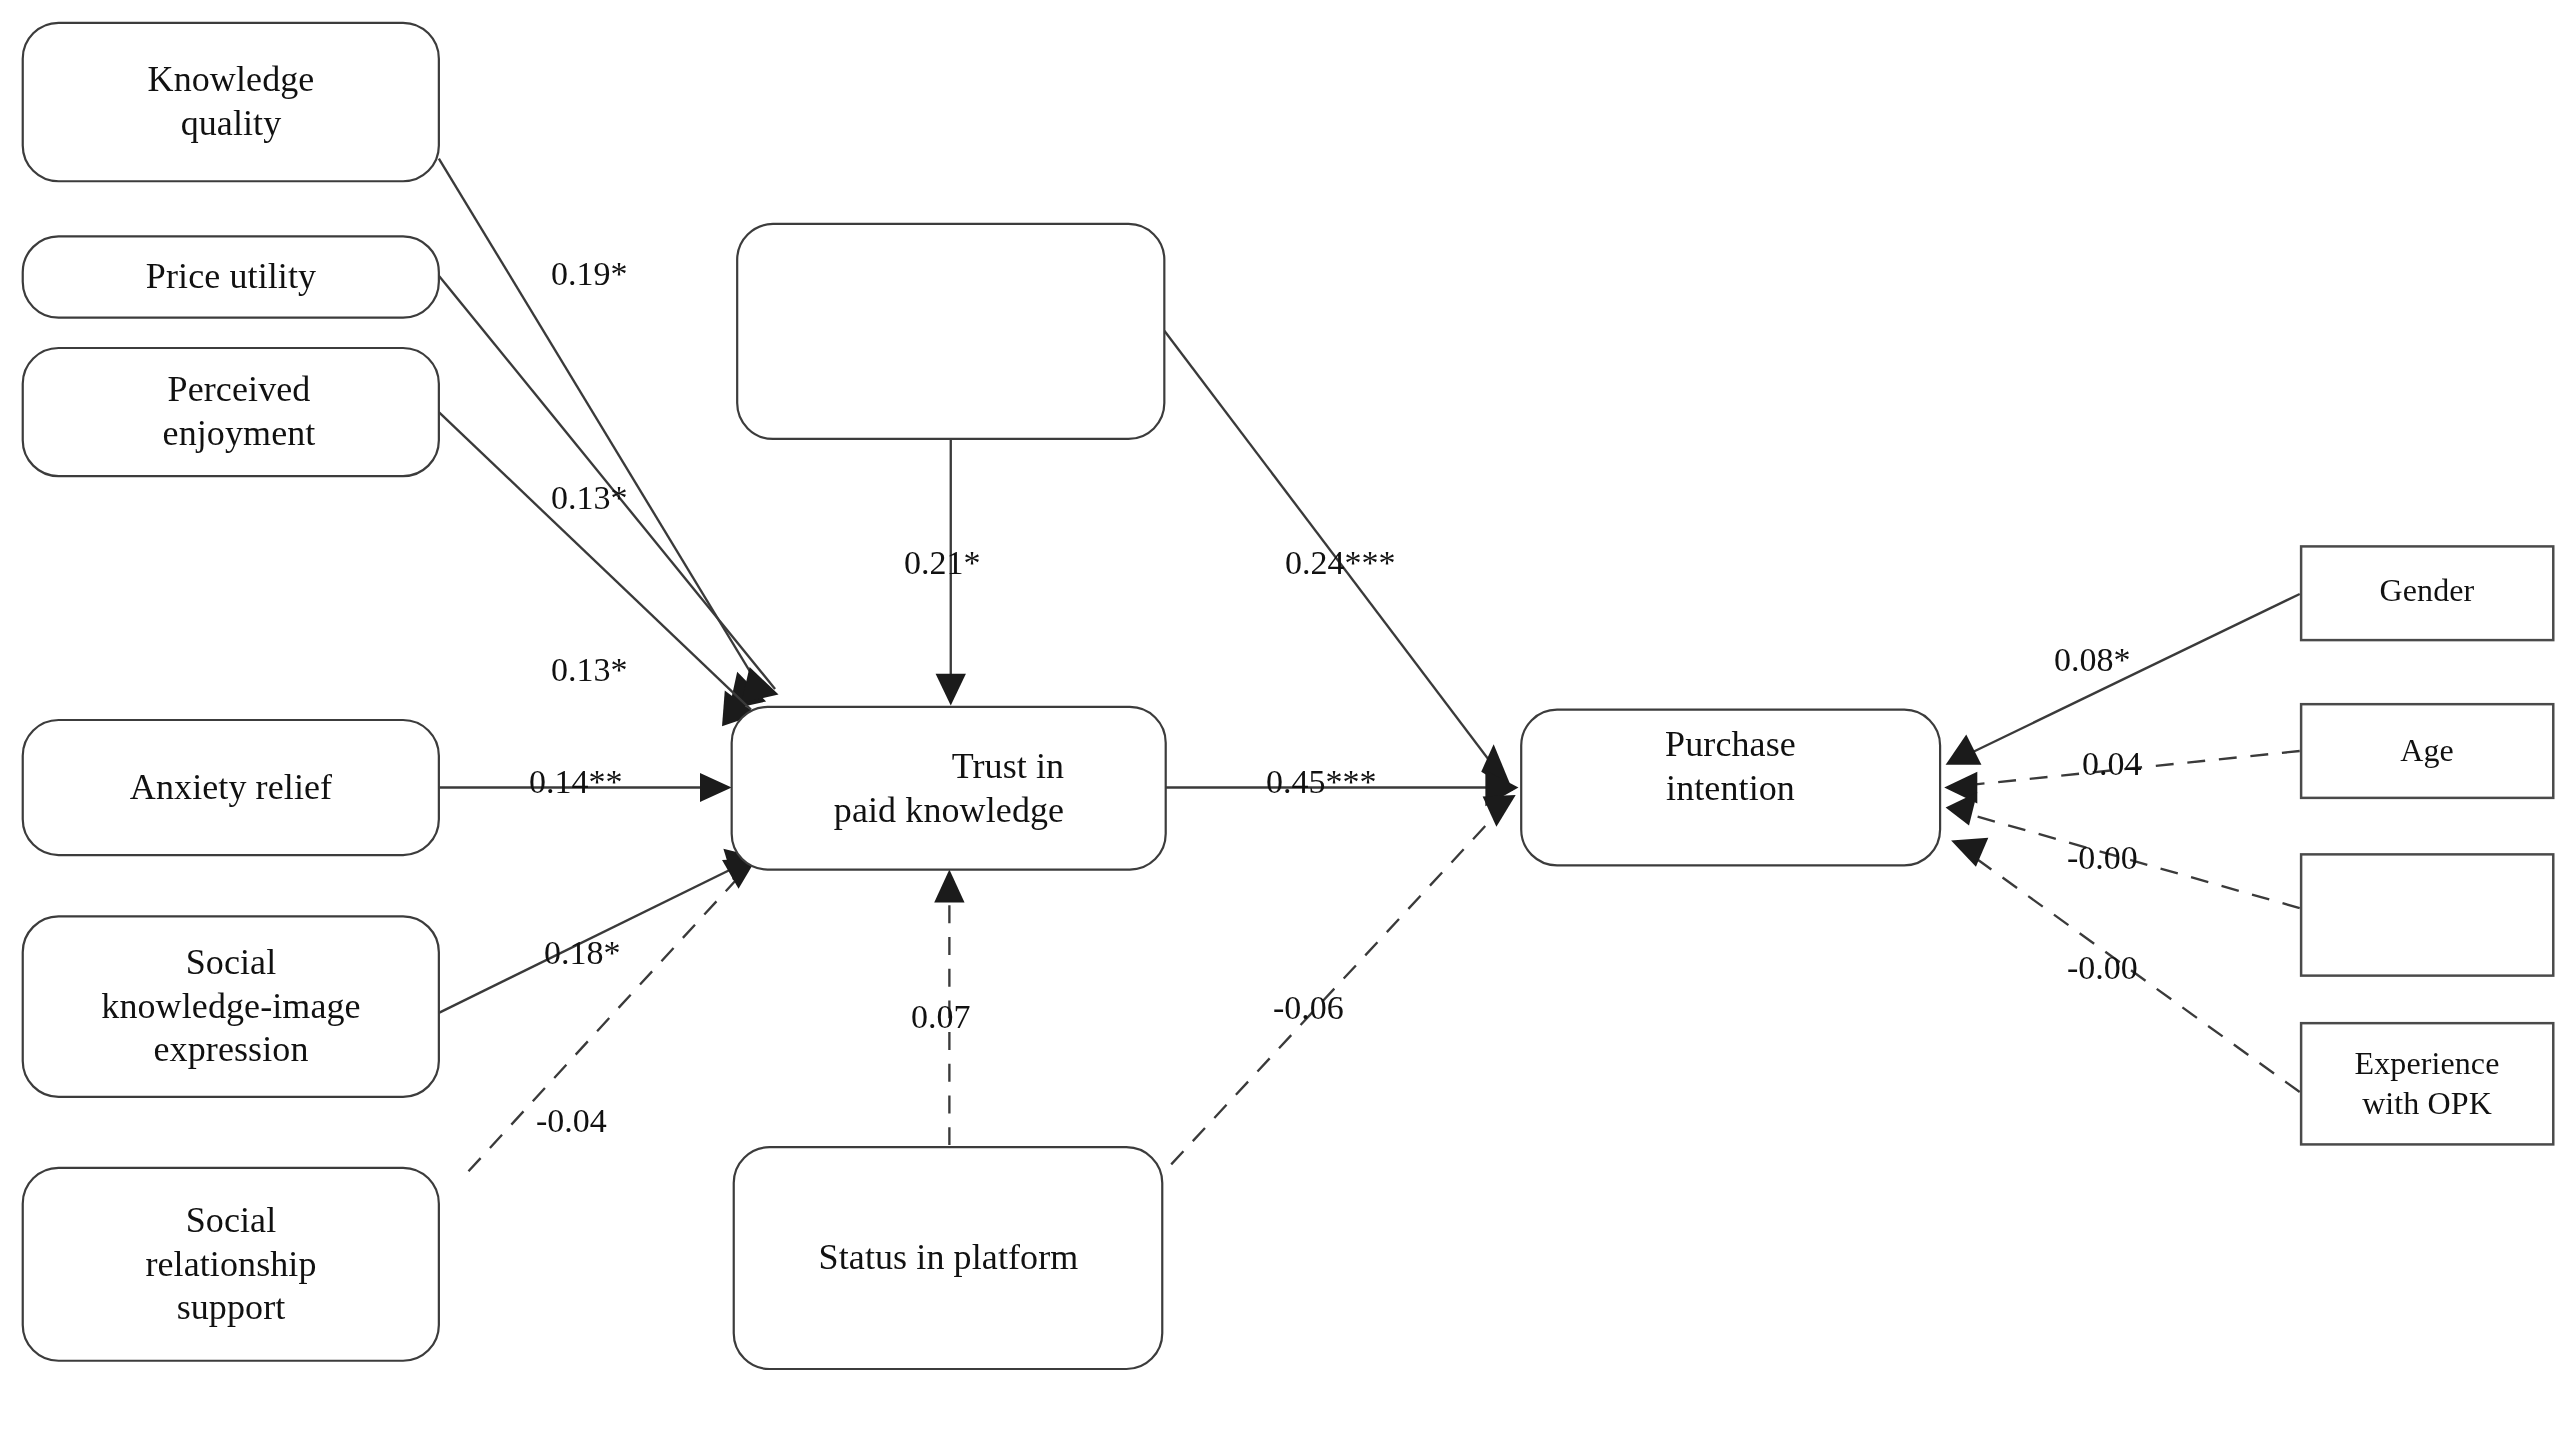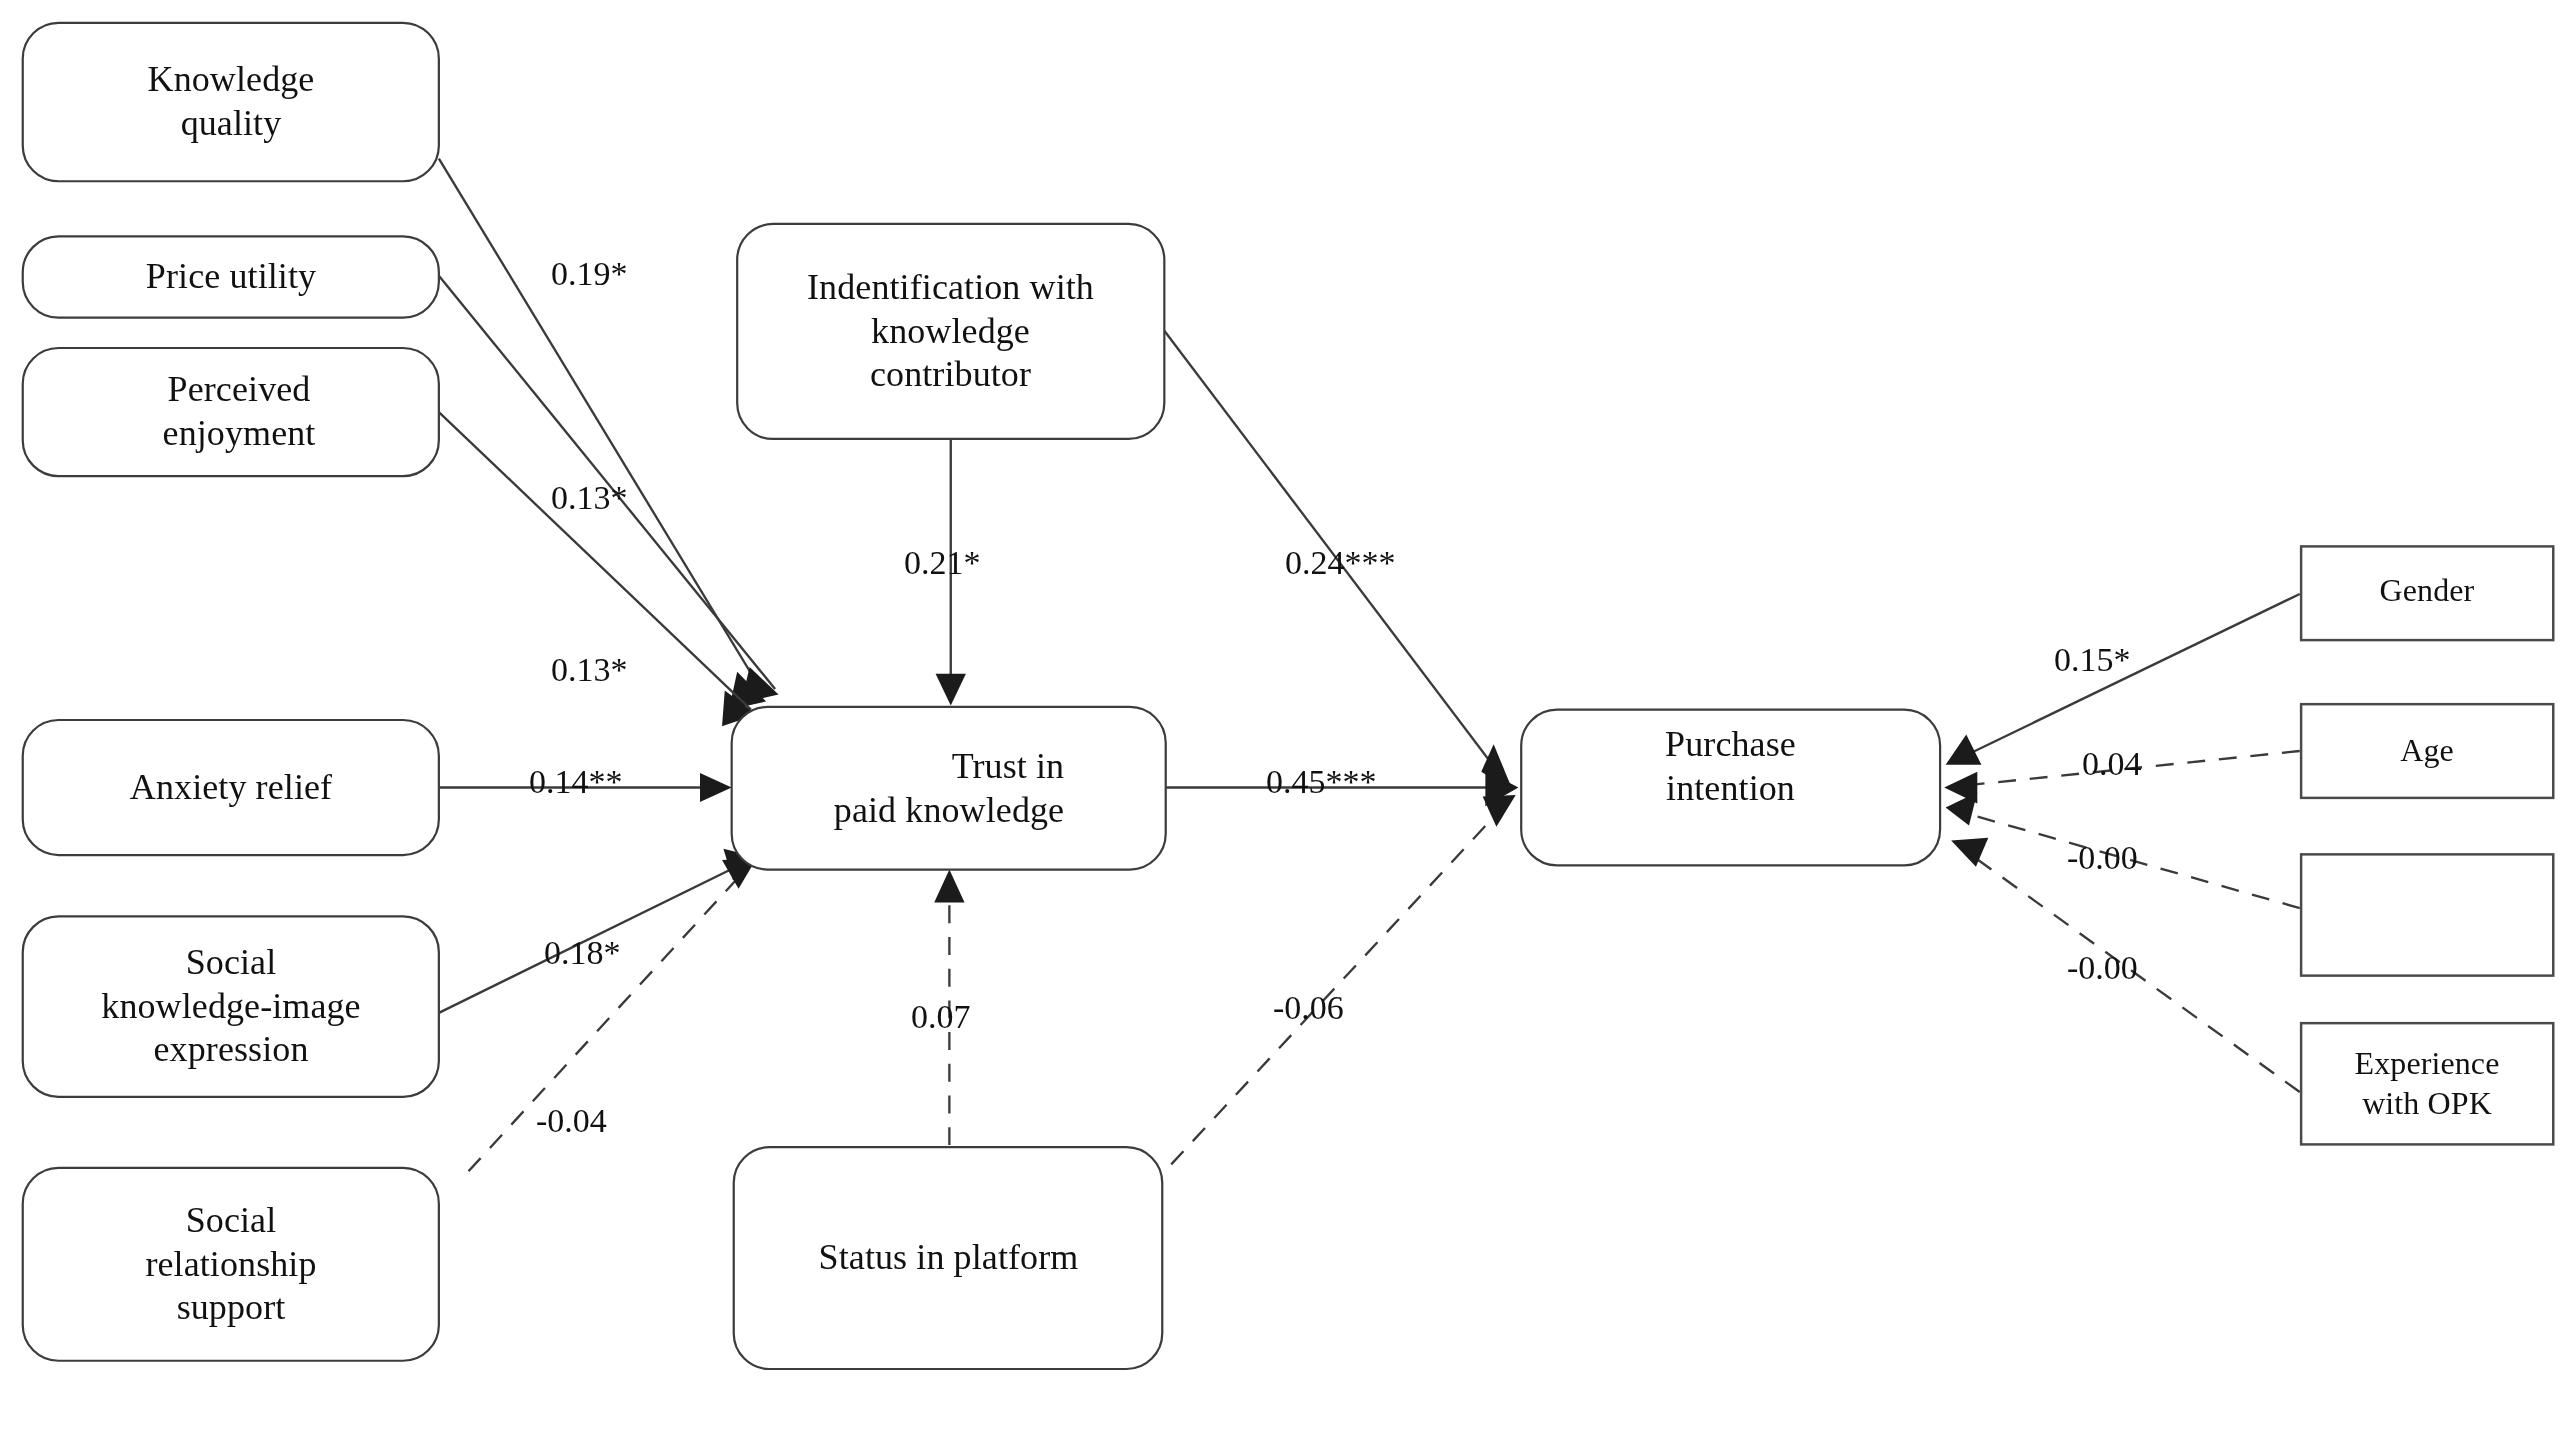--- a/index.html
+++ b/index.html
@@ -145,21 +145,20 @@
 
   </svg>
 
   <div class="node-label" style="left:23px; top:23px; width:416px; height:158px;">Knowledge<br>quality</div>
   <div class="node-label" style="left:23px; top:236px; width:416px; height:81px;">Price utility</div>
   <div class="node-label" style="left:23px; top:348px; width:416px; height:128px;margin-left:8px;">Perceived<br>enjoyment</div>
   <div class="node-label" style="left:23px; top:720px; width:416px; height:135px;">Anxiety relief</div>
   <div class="node-label" style="left:23px; top:916px; width:416px; height:181px;">Social<br>knowledge-image<br>expression</div>
   <div class="node-label" style="left:23px; top:1168px; width:416px; height:193px;">Social<br>relationship<br>support</div>
 
-  <div class="node-label" style="left:737px; top:224px; width:427px; height:215px;">Indentification with<br>knowledge<br>contributor</div>
   <div class="node-label" style="left:732px; top:707px; width:434px; height:163px;text-align:right;">Trust in<br>paid knowledge</div>
   <div class="node-label" style="left:734px; top:1147px; width:429px; height:222px;">Status in platform</div>
 
   <div class="node-label" style="left:1521px; top:710px; width:419px; height:114px;">Purchase<br>intention</div>
 
   <div class="node-label" style="left:2301px; top:546px; width:252px; height:73px; font-size:32px;margin-top:8px;">Gender</div>
   <div class="node-label" style="left:2301px; top:704px; width:252px; height:94px; font-size:32px;">Age</div>
   <div class="node-label" style="left:2301px; top:1023px; width:252px; height:121px; font-size:32px;">Experience<br>with OPK</div>
 
   <div class="edge-label" style="left:551px; top:255px;">0.19*</div>
@@ -168,19 +167,19 @@
   <div class="edge-label" style="left:529px; top:763px;">0.14**</div>
   <div class="edge-label" style="left:544px; top:934px;">0.18*</div>
   <div class="edge-label" style="left:536px; top:1102px;">-0.04</div>
 
   <div class="edge-label" style="left:904px; top:544px;">0.21*</div>
   <div class="edge-label" style="left:1269px; top:544px;margin-left:16px;">0.24***</div>
   <div class="edge-label" style="left:1266px; top:763px;">0.45***</div>
   <div class="edge-label" style="left:911px; top:998px;">0.07</div>
   <div class="edge-label" style="left:1273px; top:989px;">-0.06</div>
 
-  <div class="edge-label" style="left:2054px; top:641px;">0.15*</div>
+  <div class="edge-label" style="left:2054px; top:641px;">0.08*</div>
   <div class="edge-label" style="left:2082px; top:745px;">0.04</div>
   <div class="edge-label" style="left:2067px; top:839px;">-0.00</div>
   <div class="edge-label" style="left:2067px; top:949px;">-0.00</div>
 
 </div>
 
 
 </body></html>

